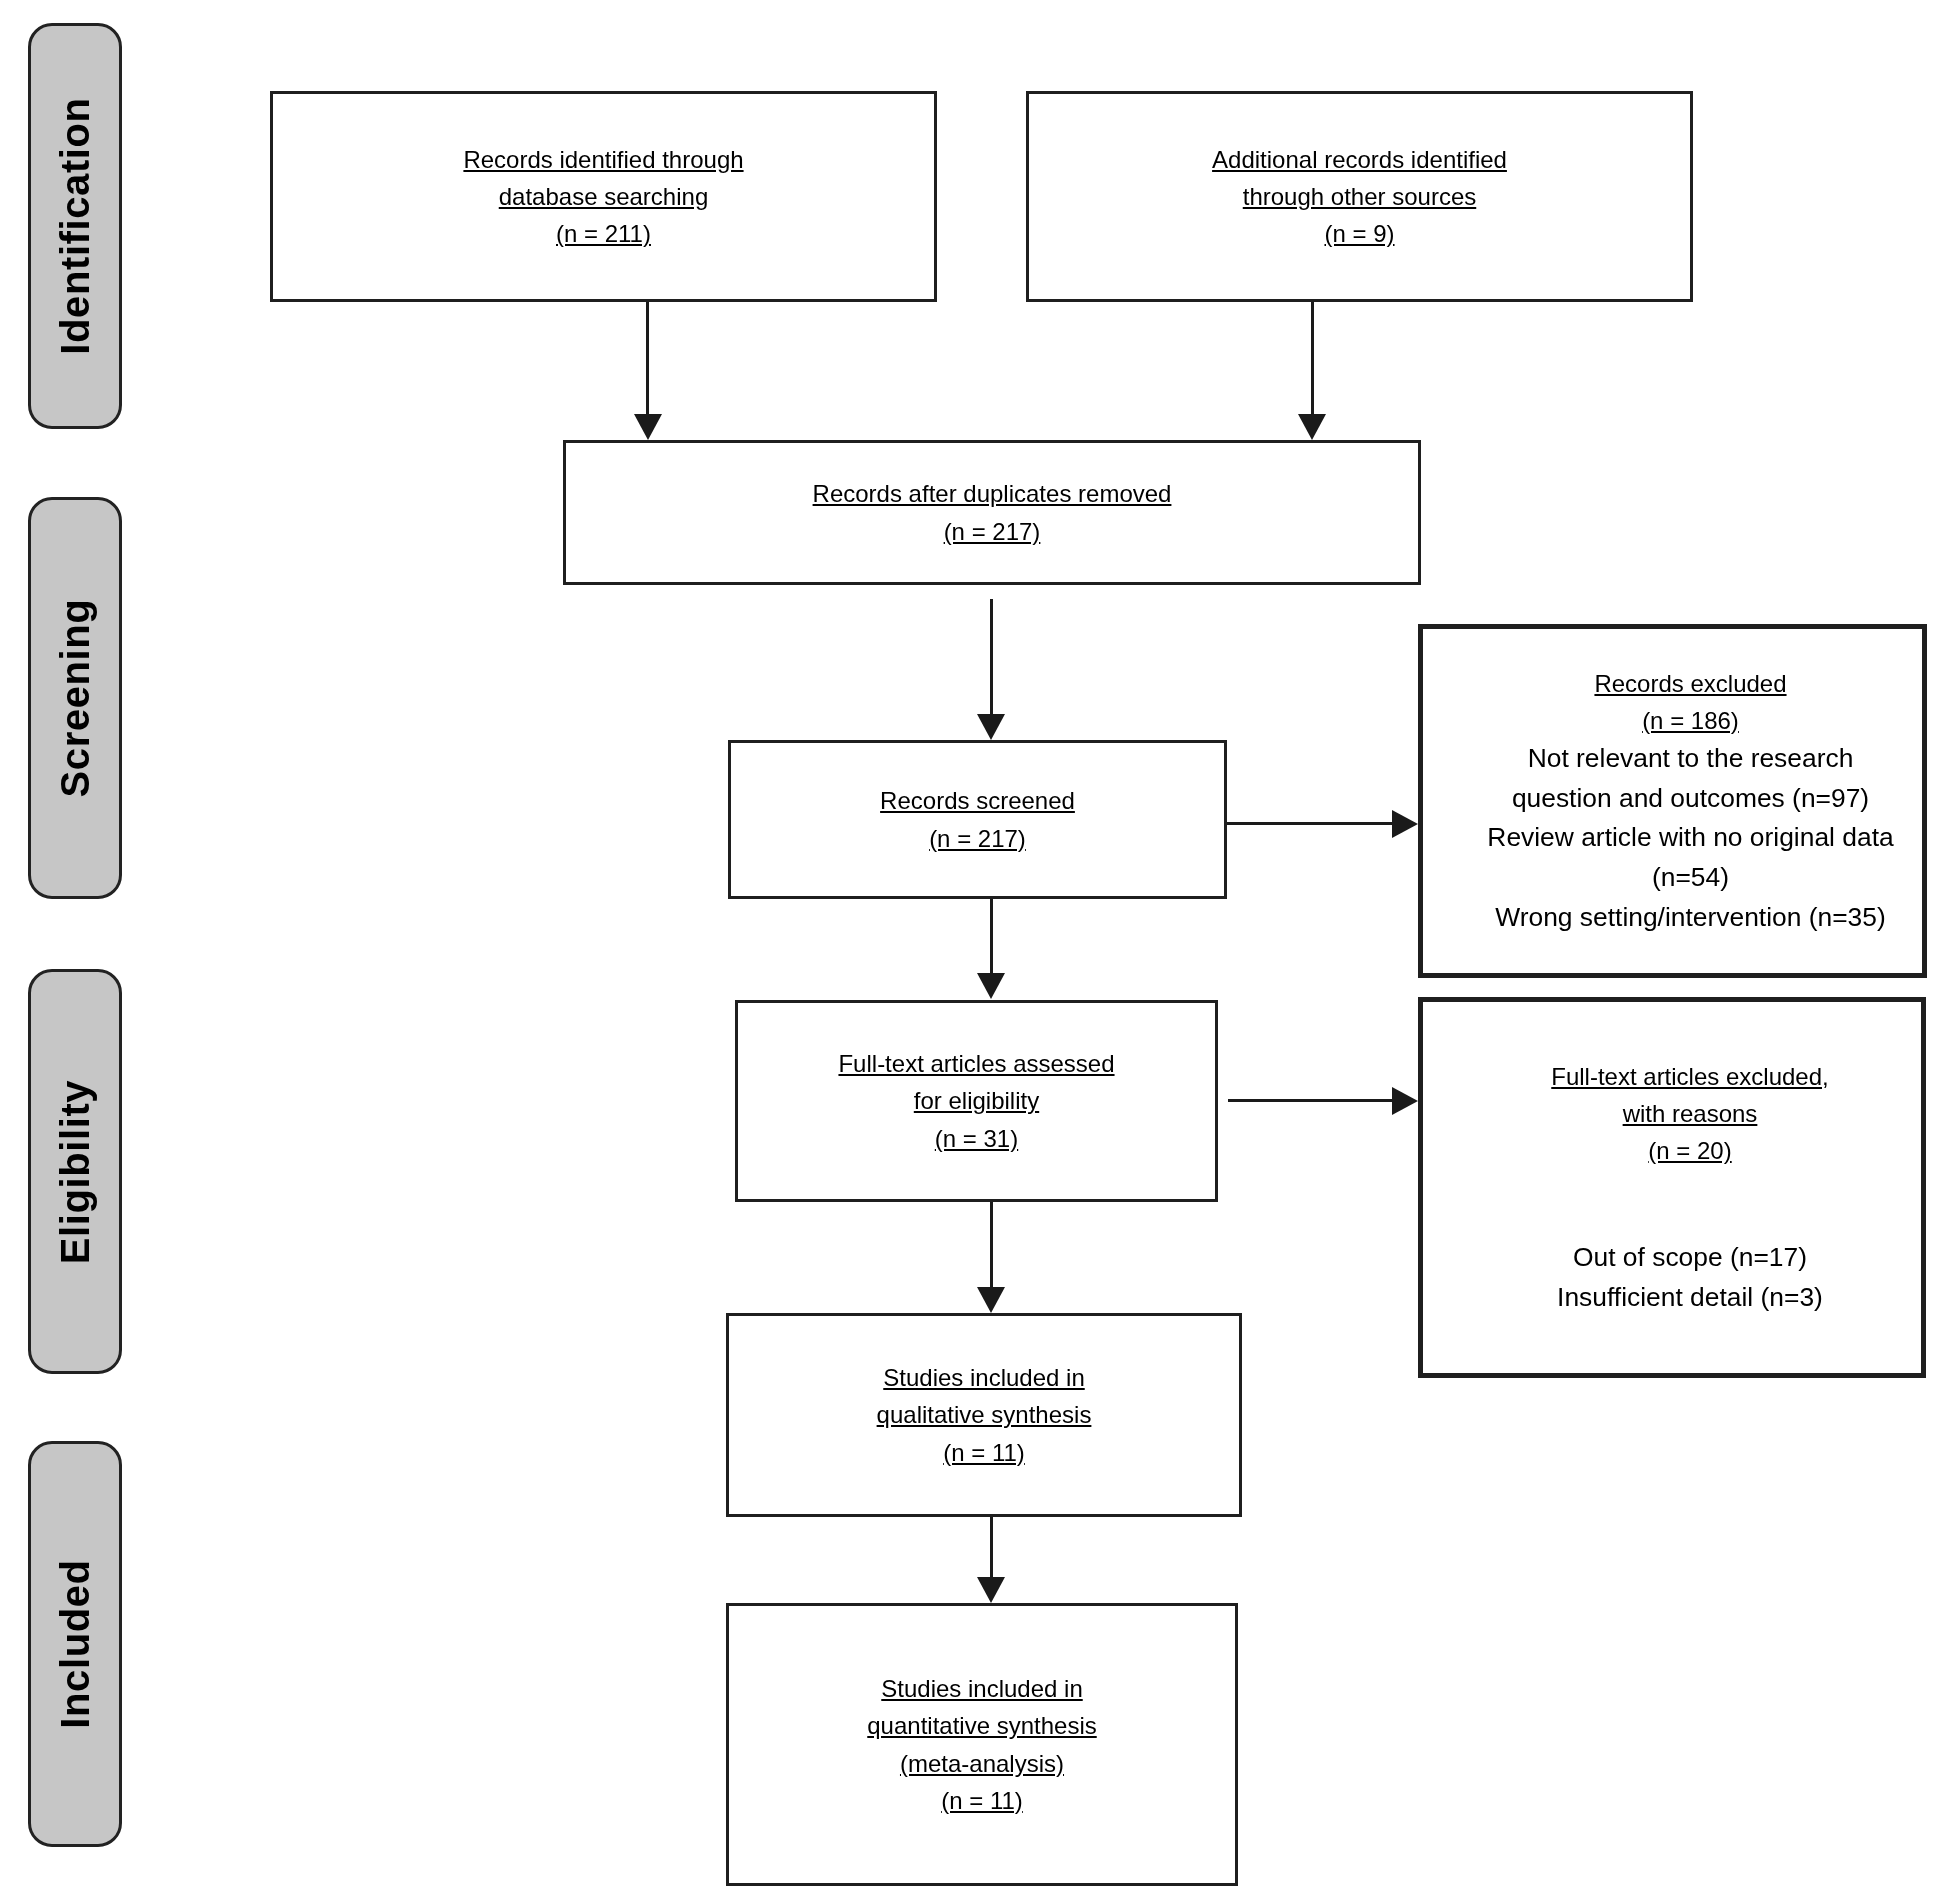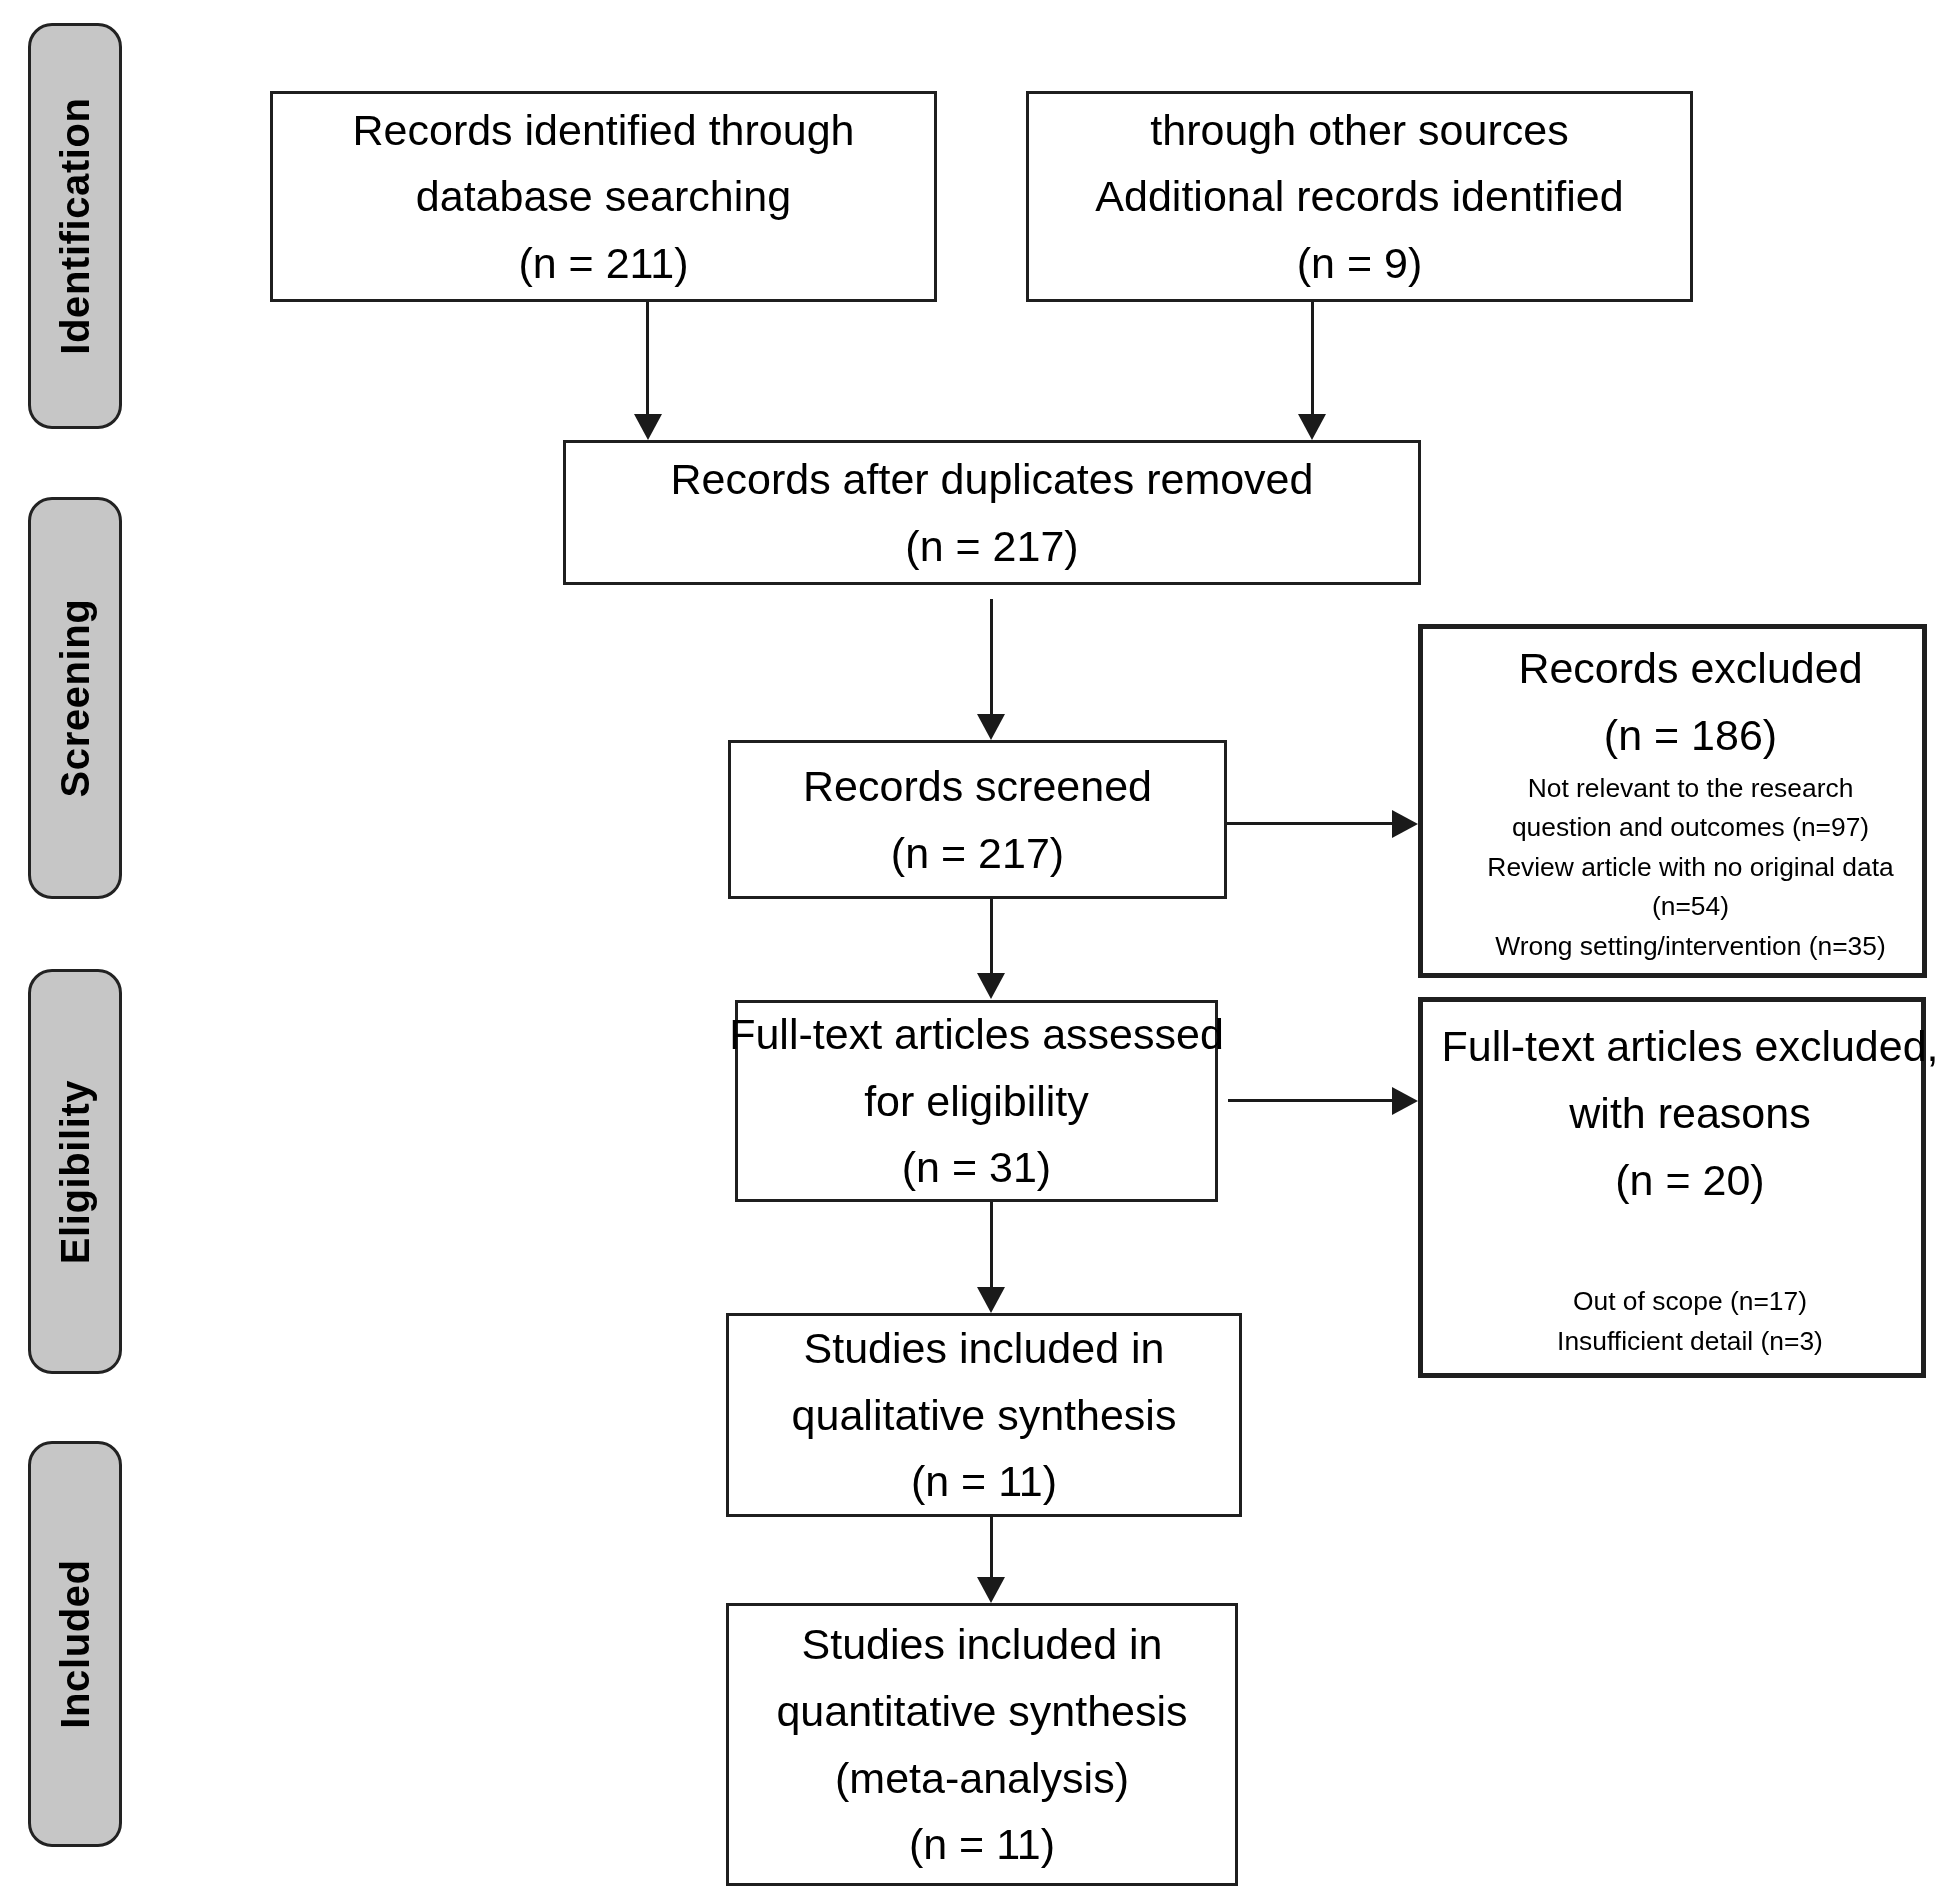--- a/index.html
+++ b/index.html
@@ -40,21 +40,21 @@
     background: #ffffff;
     border: 3.8px solid #1f1f1f;
     box-sizing: border-box;
     display: flex;
     flex-direction: column;
     justify-content: center;
     align-items: center;
     text-align: center;
   }
   .box.thick { border-width: 5px; padding-left: 36px; }
-  .ln { font-size: 43px; line-height: 1.55; white-space: nowrap; }
+  .ln { font-size: 24px; line-height: 1.55; white-space: nowrap; text-decoration: underline; }
   .sm { font-size: 26.4px; line-height: 1.5; white-space: nowrap; }
   .gap { height: 69px; }
 
   
   .vline { position: absolute; width: 3.1px; background: #1a1a1a; }
   .hline { position: absolute; height: 3.1px; background: #1a1a1a; }
   .head-down {
     position: absolute; width: 0; height: 0;
     border-left: 14px solid transparent;
     border-right: 14px solid transparent;
@@ -84,22 +84,22 @@
   <div class="tab" style="top:1441px;height:406px">
     <span class="tab-label">Included</span>
   </div>
 
   <div class="box" style="left:270px;top:91px;width:667px;height:211px">
     <div class="ln">Records identified through</div>
     <div class="ln">database searching</div>
     <div class="ln">(n = 211)</div>
   </div>
   <div class="box" style="left:1026px;top:91px;width:667px;height:211px">
+    <div class="ln">Additional records identified</div>
     <div class="ln">through other sources</div>
-    <div class="ln">Additional records identified</div>
     <div class="ln">(n = 9)</div>
   </div>
 
   <div class="box" style="left:563px;top:440px;width:858px;height:145px">
     <div class="ln">Records after duplicates removed</div>
     <div class="ln">(n = 217)</div>
   </div>
 
   <div class="box" style="left:728px;top:740px;width:499px;height:159px">
     <div class="ln">Records screened</div>

